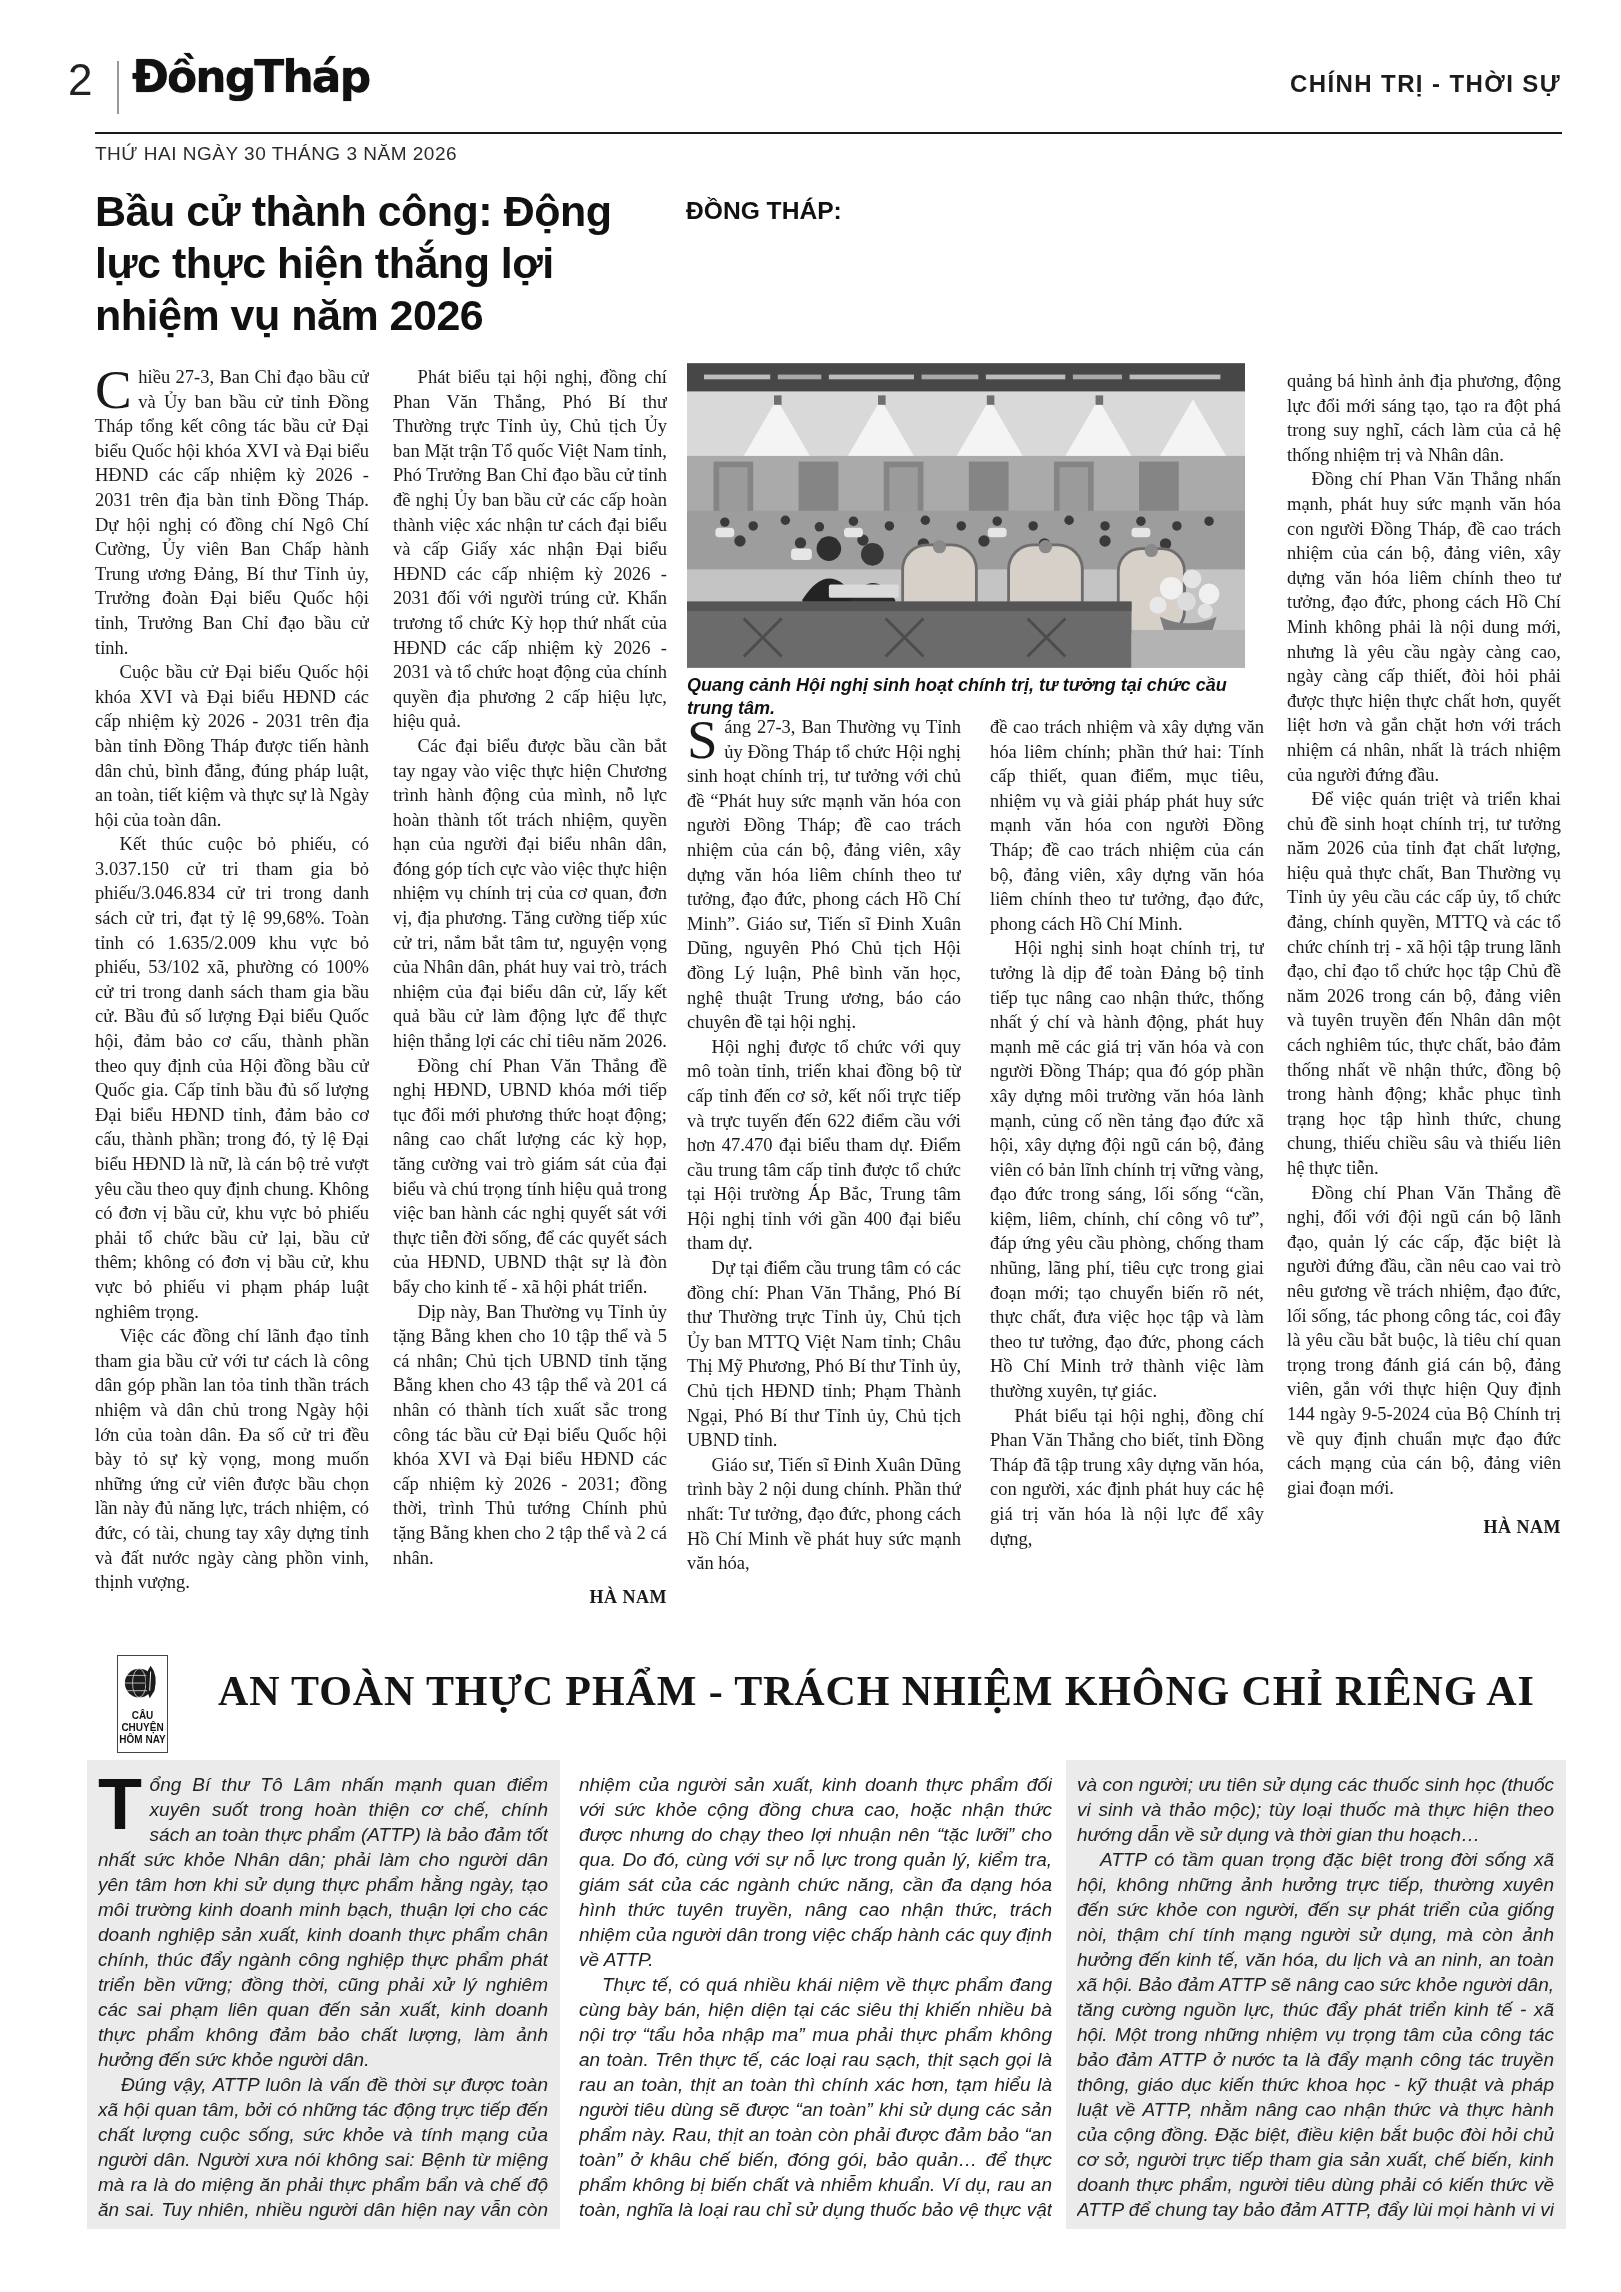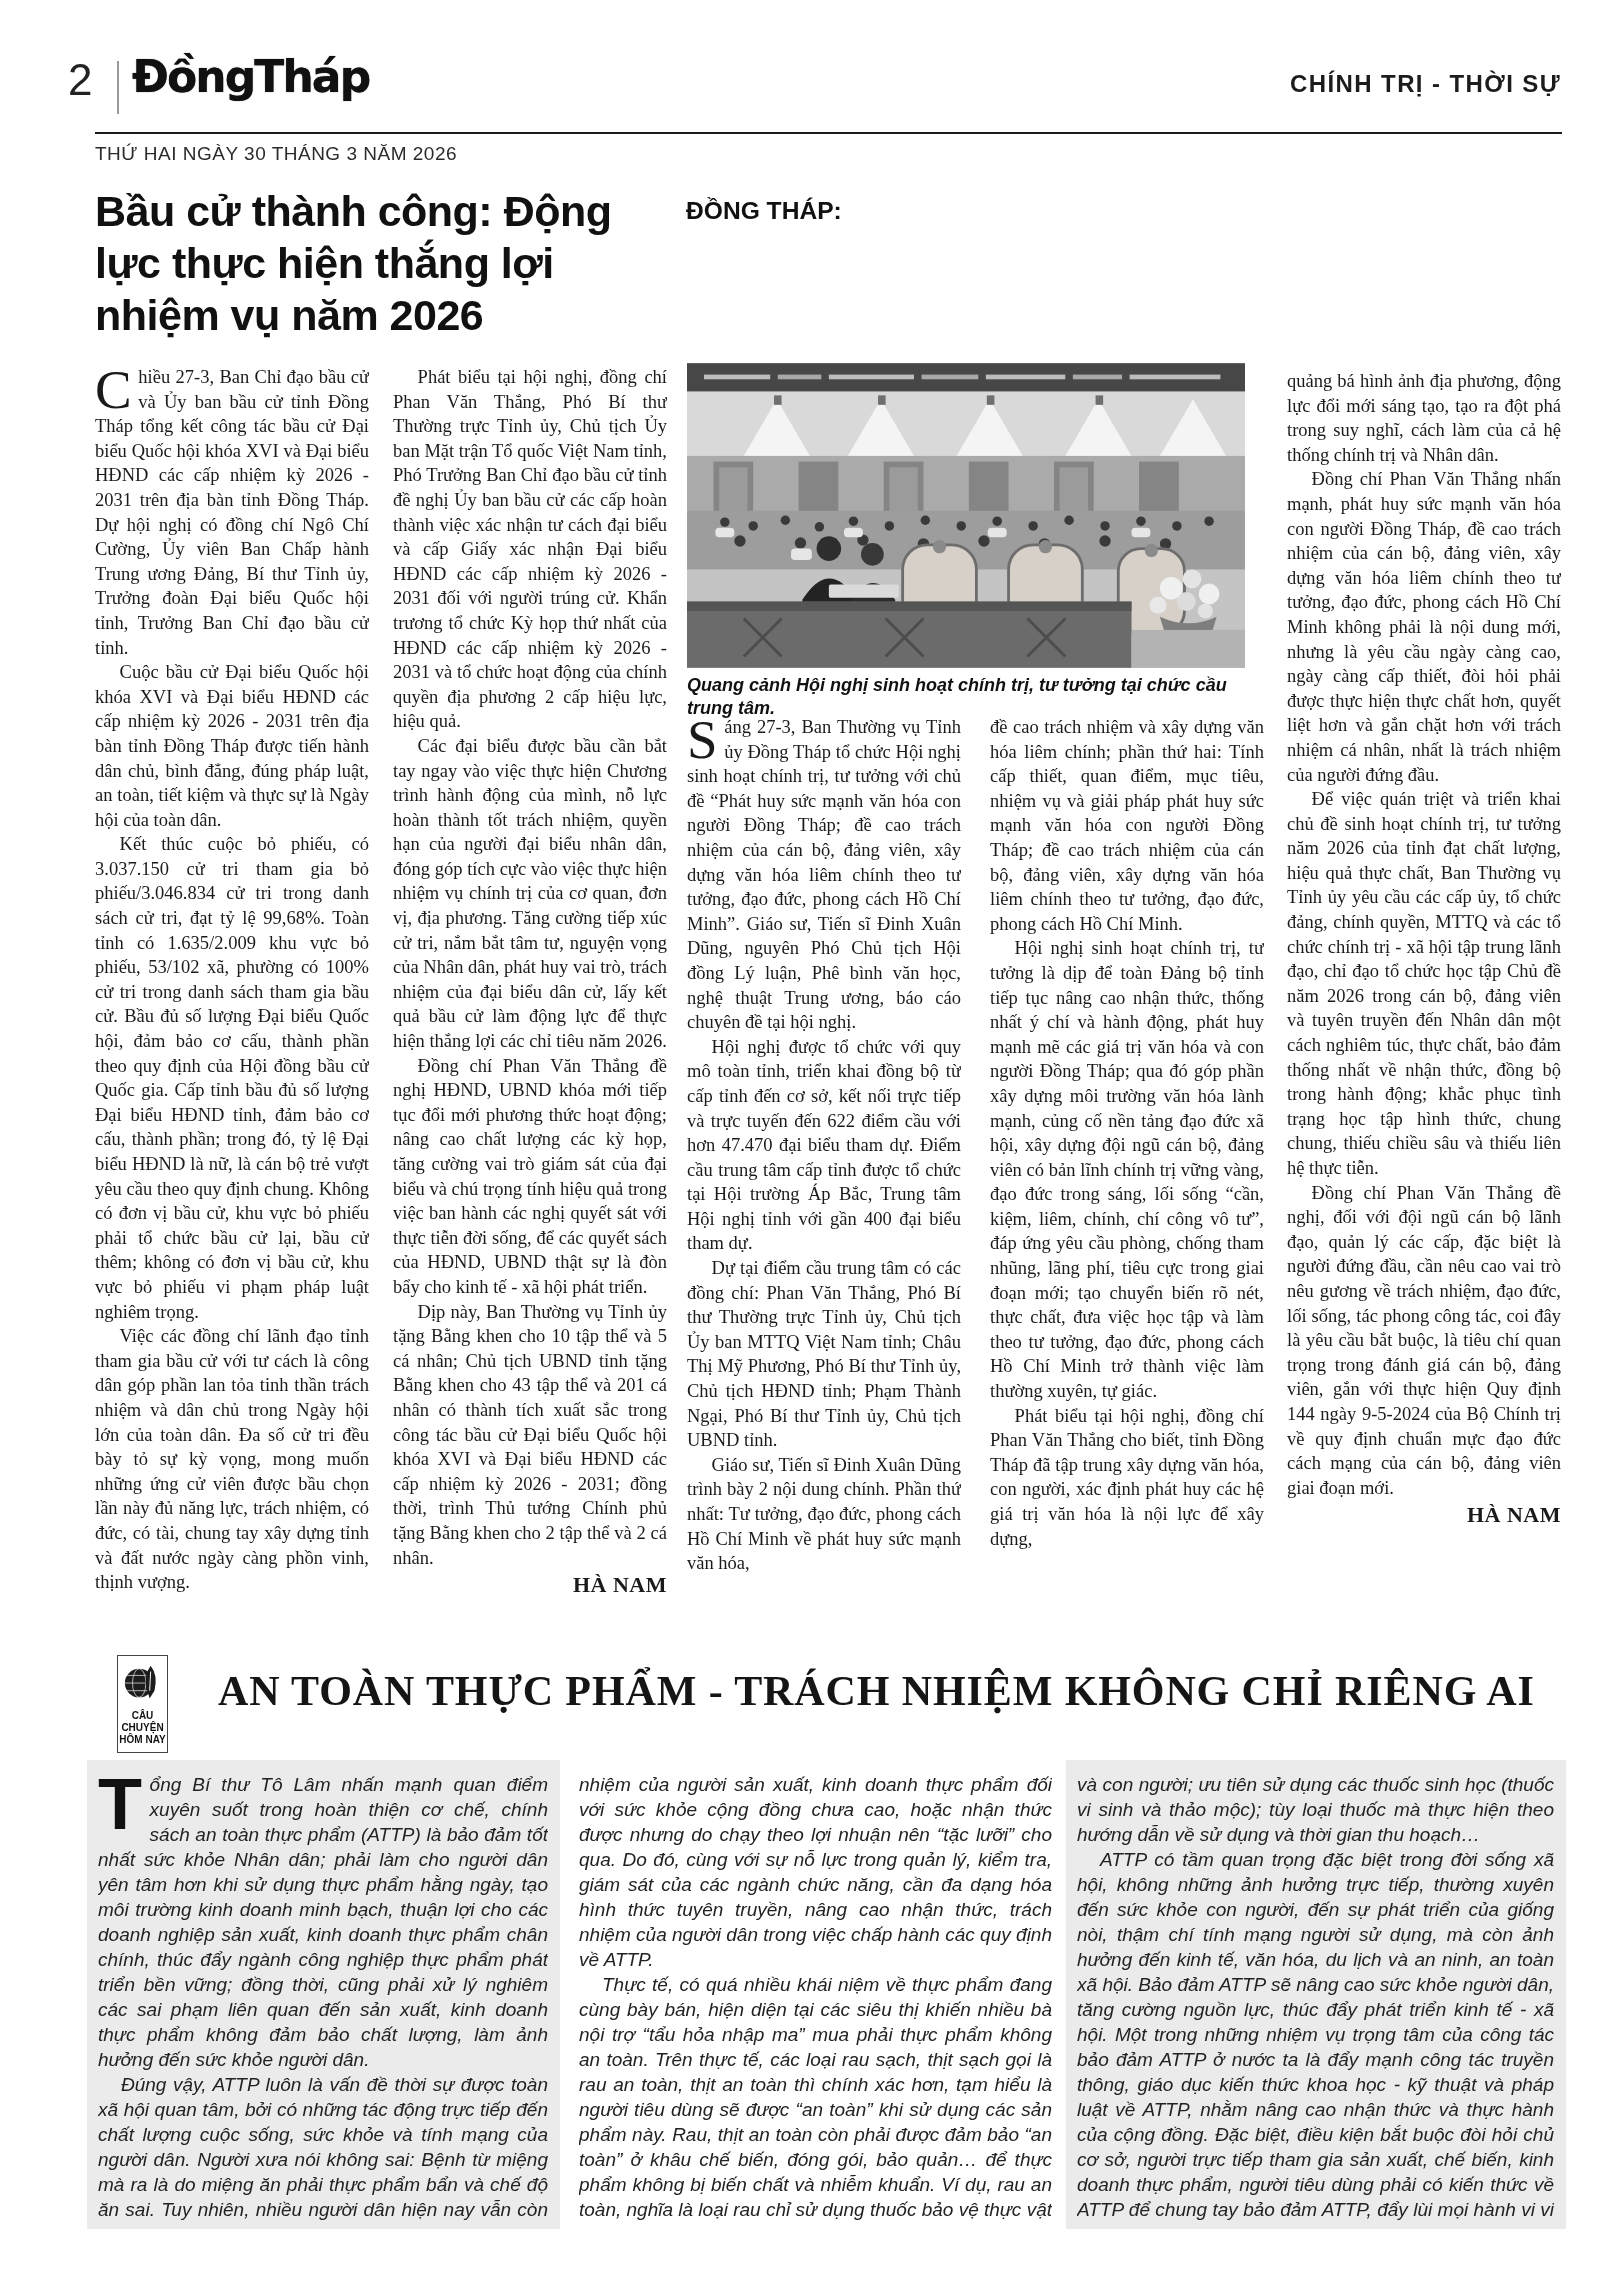--- a/index.html
+++ b/index.html
@@ -22,21 +22,21 @@
   .hdr-date { position:absolute; left:95px; top:143px; font-family:"Liberation Sans",sans-serif;
     font-size:19px; letter-spacing:0.5px; color:#2b2b2b; }
   
   .ncol { position:absolute; overflow:hidden; text-align:justify;
     font-size:18.5px; line-height:24.6px; }
   .ncol p { text-indent:24.6px; }
   .ncol p.lead, .ncol p.cont { text-indent:0; }
   .dropcap { float:left; font-family:"Liberation Serif",serif; font-size:55px; line-height:42px;
     padding:3.8px 6.6px 0 0; font-weight:400; }
   .byline { text-align:right; font-weight:700; text-indent:0 !important;
-    font-size:22px; margin-top:3px; letter-spacing:0.5px; }
+    font-size:18px; margin-top:15px; letter-spacing:0.5px; }
   
   .l-head { position:absolute; left:95px; top:185px; width:568px;
     font-family:"Liberation Sans",sans-serif; font-size:43px; line-height:52px;
     font-weight:800; letter-spacing:-0.5px; color:#111; }
   
   .kicker { position:absolute; left:686px; top:197px; font-family:"Liberation Sans",sans-serif;
     font-size:24.6px; font-weight:700; color:#111; }
   .m-head { position:absolute; left:687px; top:229px; width:585px;
     font-family:"Liberation Sans",sans-serif; font-size:41px; line-height:53px;
     font-weight:800; letter-spacing:-0.5px; color:#111; }
@@ -210,21 +210,21 @@
     <p>Giáo sư, Tiến sĩ Đinh Xuân Dũng trình bày 2 nội dung chính. Phần thứ nhất: Tư tưởng, đạo đức, phong cách Hồ Chí Minh về phát huy sức mạnh văn hóa,</p>
   </div>
 
   <div class="ncol" style="left:990px; top:715px; width:274px; height:933px;">
     <p class="cont">đề cao trách nhiệm và xây dựng văn hóa liêm chính; phần thứ hai: Tính cấp thiết, quan điểm, mục tiêu, nhiệm vụ và giải pháp phát huy sức mạnh văn hóa con người Đồng Tháp; đề cao trách nhiệm của cán bộ, đảng viên, xây dựng văn hóa liêm chính theo tư tưởng, đạo đức, phong cách Hồ Chí Minh.</p>
     <p>Hội nghị sinh hoạt chính trị, tư tưởng là dịp để toàn Đảng bộ tỉnh tiếp tục nâng cao nhận thức, thống nhất ý chí và hành động, phát huy mạnh mẽ các giá trị văn hóa và con người Đồng Tháp; qua đó góp phần xây dựng môi trường văn hóa lành mạnh, củng cố nền tảng đạo đức xã hội, xây dựng đội ngũ cán bộ, đảng viên có bản lĩnh chính trị vững vàng, đạo đức trong sáng, lối sống “cần, kiệm, liêm, chính, chí công vô tư”, đáp ứng yêu cầu phòng, chống tham nhũng, lãng phí, tiêu cực trong giai đoạn mới; tạo chuyển biến rõ nét, thực chất, đưa việc học tập và làm theo tư tưởng, đạo đức, phong cách Hồ Chí Minh trở thành việc làm thường xuyên, tự giác.</p>
     <p>Phát biểu tại hội nghị, đồng chí Phan Văn Thắng cho biết, tỉnh Đồng Tháp đã tập trung xây dựng văn hóa, con người, xác định phát huy các hệ giá trị văn hóa là nội lực để xây dựng,</p>
   </div>
 
   <div class="ncol" style="left:1287px; top:369px; width:274px; height:1279px;">
-    <p class="cont">quảng bá hình ảnh địa phương, động lực đổi mới sáng tạo, tạo ra đột phá trong suy nghĩ, cách làm của cả hệ thống chính trị và Nhân dân.</p>
+    <p class="cont">quảng bá hình ảnh địa phương, động lực đổi mới sáng tạo, tạo ra đột phá trong suy nghĩ, cách làm của cả hệ thống nhiệm trị và Nhân dân.</p>
     <p>Đồng chí Phan Văn Thắng nhấn mạnh, phát huy sức mạnh văn hóa con người Đồng Tháp, đề cao trách nhiệm của cán bộ, đảng viên, xây dựng văn hóa liêm chính theo tư tưởng, đạo đức, phong cách Hồ Chí Minh không phải là nội dung mới, nhưng là yêu cầu ngày càng cao, ngày càng cấp thiết, đòi hỏi phải được thực hiện thực chất hơn, quyết liệt hơn và gắn chặt hơn với trách nhiệm cá nhân, nhất là trách nhiệm của người đứng đầu.</p>
     <p>Để việc quán triệt và triển khai chủ đề sinh hoạt chính trị, tư tưởng năm 2026 của tỉnh đạt chất lượng, hiệu quả thực chất, Ban Thường vụ Tỉnh ủy yêu cầu các cấp ủy, tổ chức đảng, chính quyền, MTTQ và các tổ chức chính trị - xã hội tập trung lãnh đạo, chỉ đạo tổ chức học tập Chủ đề năm 2026 trong cán bộ, đảng viên và tuyên truyền đến Nhân dân một cách nghiêm túc, thực chất, bảo đảm thống nhất về nhận thức, đồng bộ trong hành động; khắc phục tình trạng học tập hình thức, chung chung, thiếu chiều sâu và thiếu liên hệ thực tiễn.</p>
     <p>Đồng chí Phan Văn Thắng đề nghị, đối với đội ngũ cán bộ lãnh đạo, quản lý các cấp, đặc biệt là người đứng đầu, cần nêu cao vai trò nêu gương về trách nhiệm, đạo đức, lối sống, tác phong công tác, coi đây là yêu cầu bắt buộc, là tiêu chí quan trọng trong đánh giá cán bộ, đảng viên, gắn với thực hiện Quy định 144 ngày 9-5-2024 của Bộ Chính trị về quy định chuẩn mực đạo đức cách mạng của cán bộ, đảng viên giai đoạn mới.</p>
     <p class="byline">HÀ NAM</p>
   </div>
 
   <div class="badge">
     <svg width="42" height="44" viewBox="0 0 44 46">
       <circle cx="18" cy="22" r="15" fill="#1c1c1c"></circle>
       <g stroke="#ffffff" stroke-width="1" fill="none" opacity="0.7">

